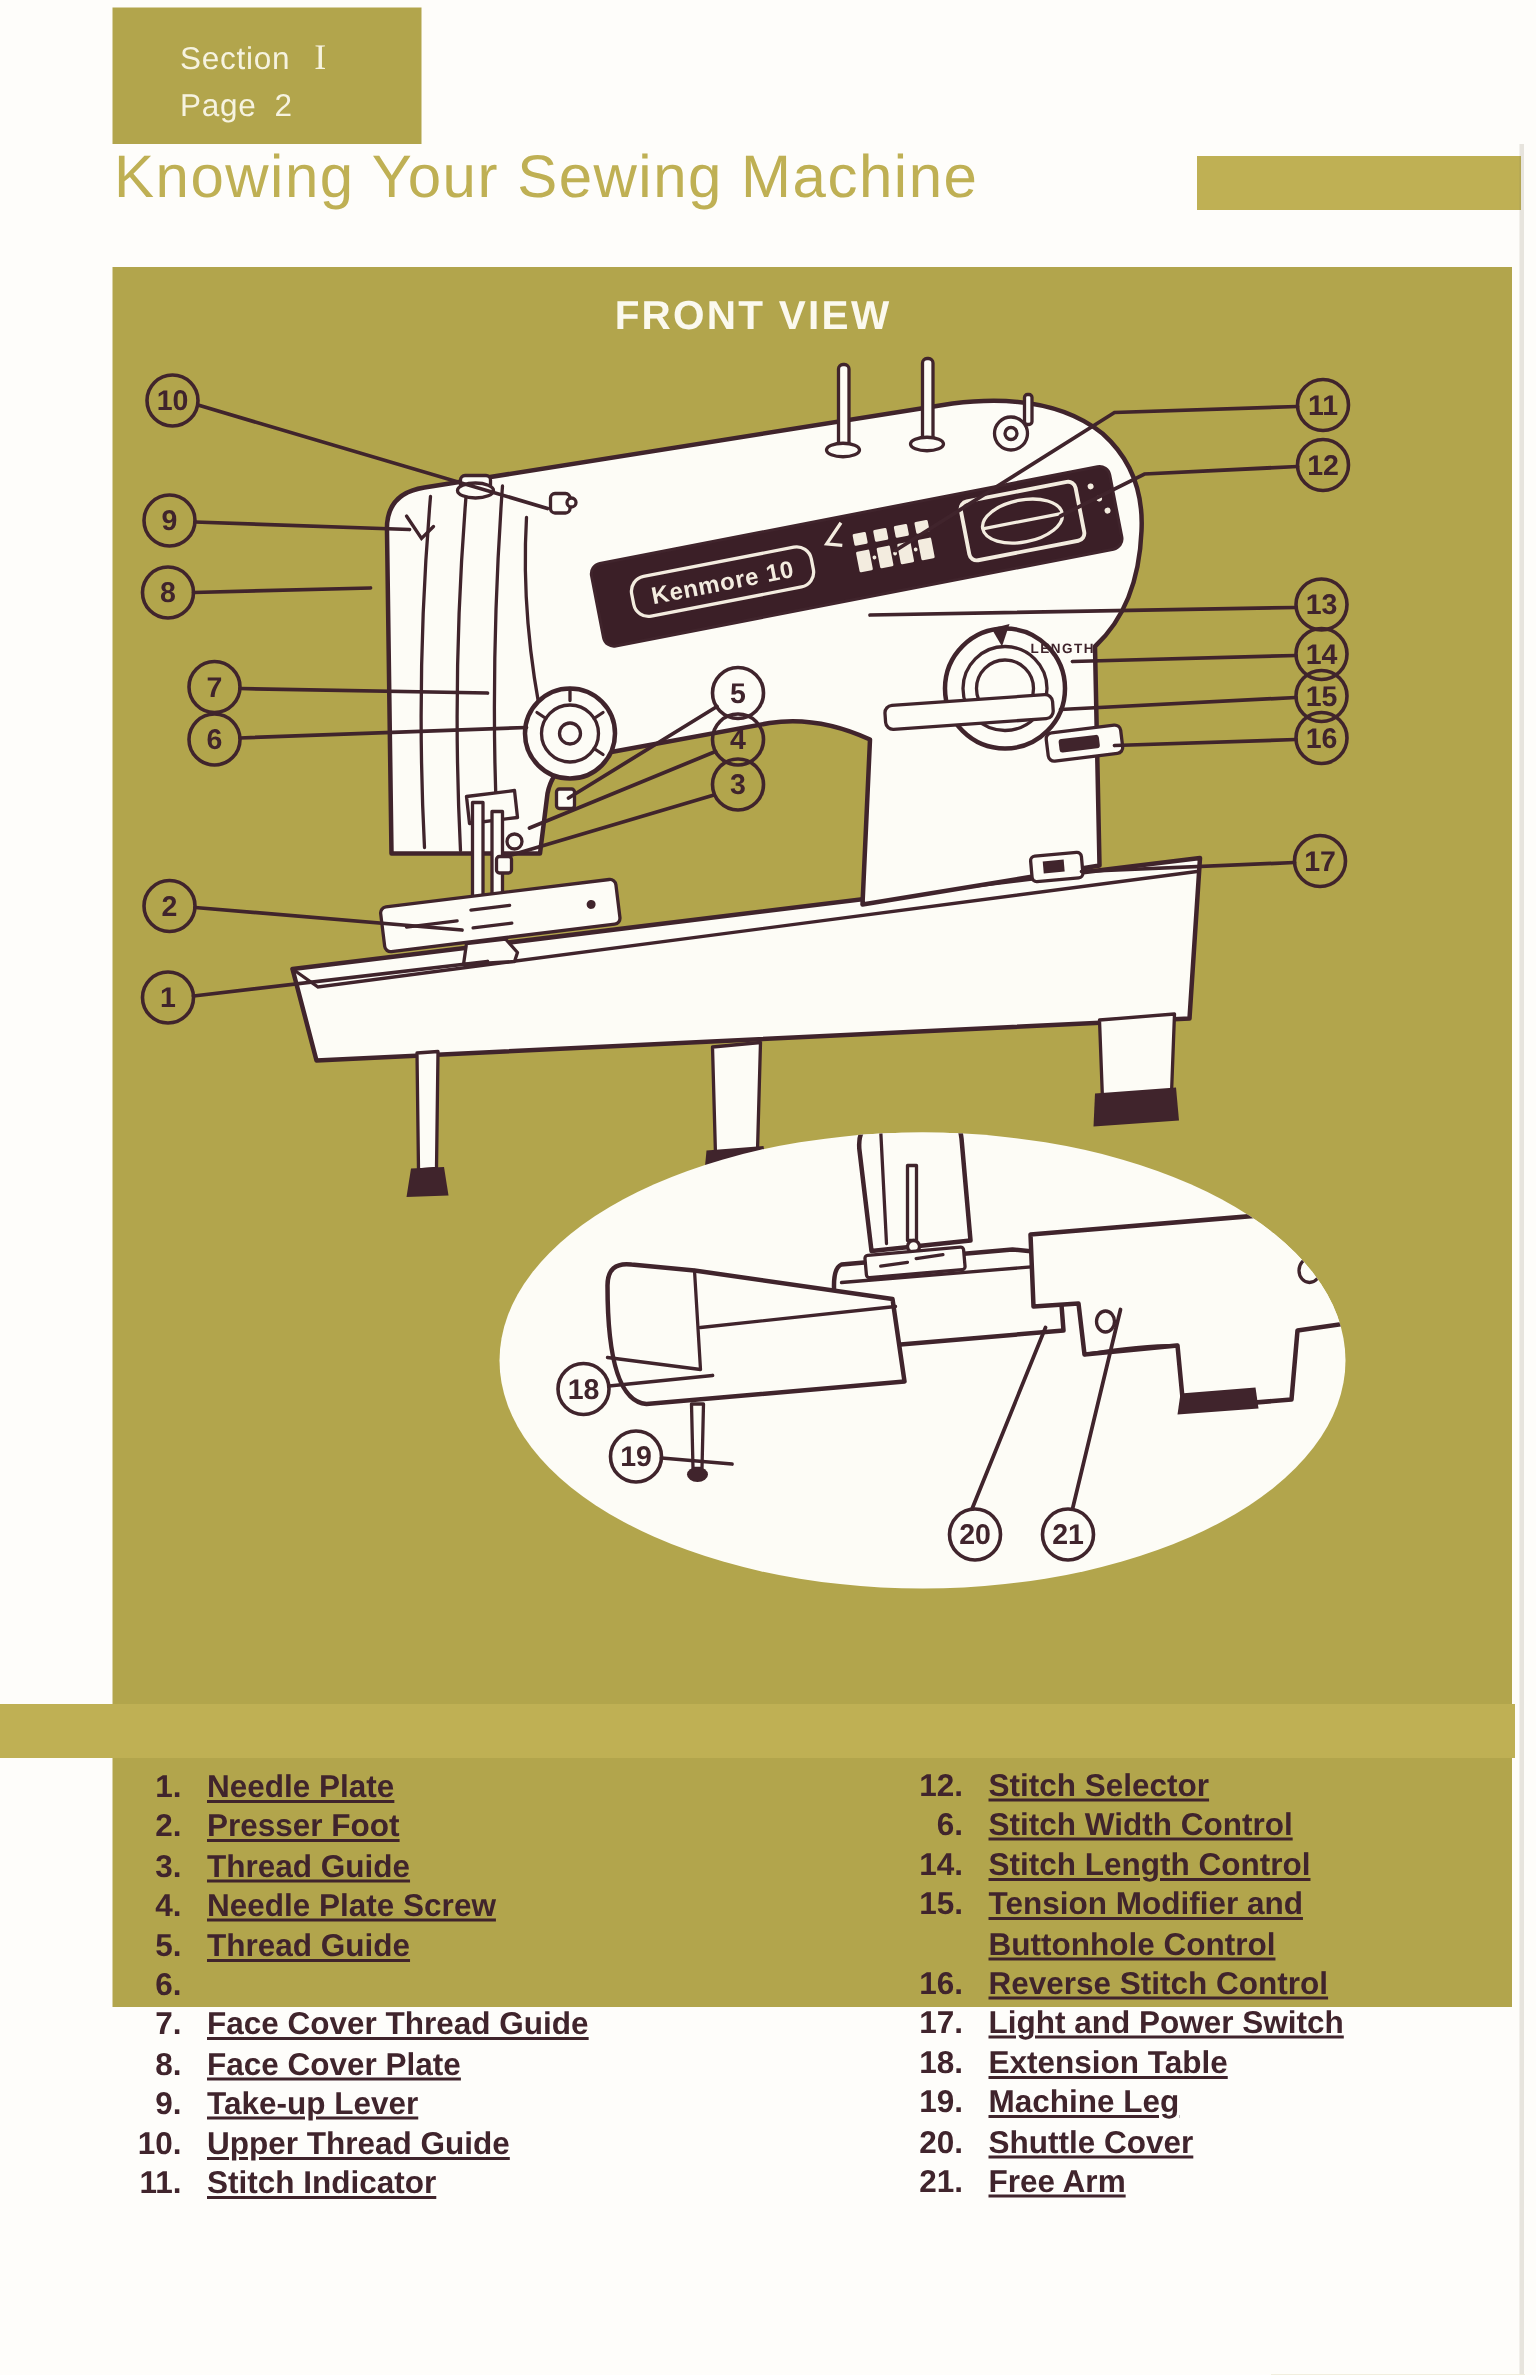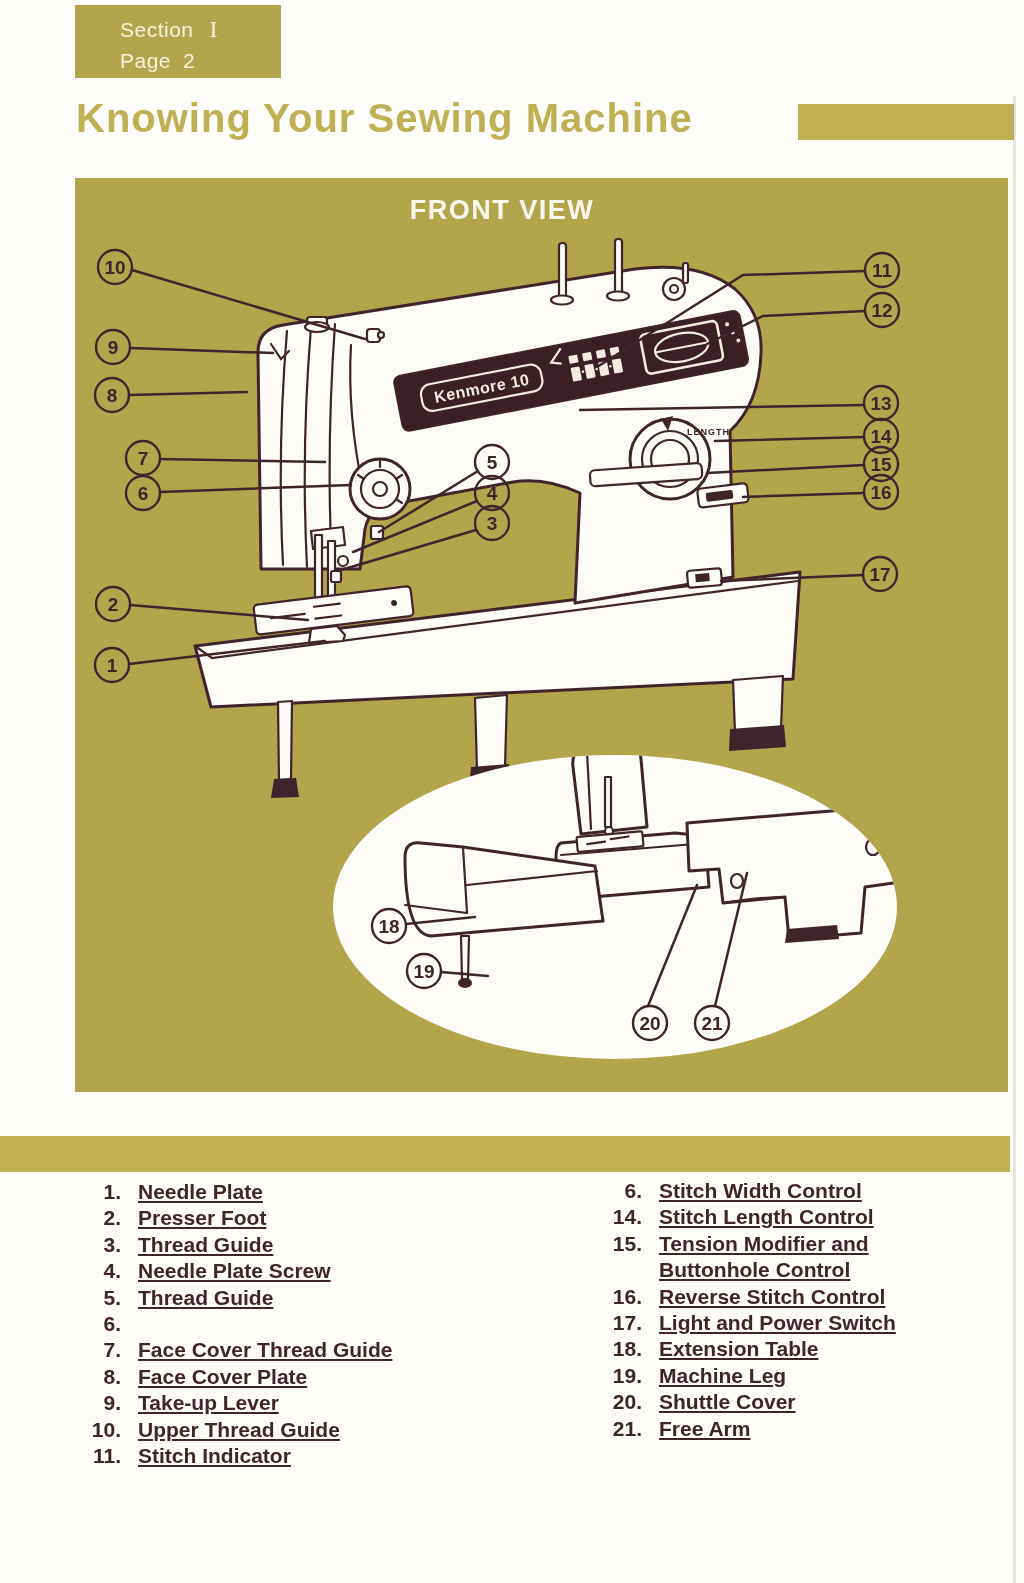--- a/index.html
+++ b/index.html
@@ -11,36 +11,36 @@
   }
   html,body{margin:0;padding:0;background:#ffffff;}
   .page{
     position:relative;width:1024px;height:1583px;overflow:hidden;
     background:#fefdfa;
     font-family:"Liberation Sans",sans-serif;
   }
   .page-edge{position:absolute;left:1013px;top:96px;width:3px;height:1487px;background:rgba(125,118,90,.18);}
   
   .section-box{
-    position:absolute;left:75px;top:5px;width:206px;height:73px;
+    position:absolute;left:75px;top:5px;width:206px;height:91px;
     background:var(--olive);color:#f6f3e0;
-    padding:9px 0 0 45px;box-sizing:border-box;
+    padding:19px 0 0 45px;box-sizing:border-box;
     font-size:21px;line-height:31px;letter-spacing:.5px;
   }
   .section-box .numeral{font-family:"Liberation Serif",serif;font-size:24px;margin-left:16px;}
   .section-box .pgnum{margin-left:12px;}
   
   .page-title{
     position:absolute;left:76px;top:96px;margin:0;
-    font-size:40px;font-weight:bold;letter-spacing:1px;
+    font-size:40px;font-weight:normal;letter-spacing:1px;
     color:var(--olive_light);white-space:nowrap;
   }
   .title-bar{position:absolute;left:798px;top:104px;width:216px;height:36px;background:var(--olive_light);}
   
-  .diagram{position:absolute;left:75px;top:178px;width:933px;height:914px;background:var(--olive);text-align:right;}
+  .diagram{position:absolute;left:75px;top:178px;width:933px;height:1160px;background:var(--olive);text-align:right;}
   .diagram svg{position:absolute;left:0;top:0;width:933px;height:914px;display:block;}
   
   .divider{position:absolute;left:0;top:1136px;width:1010px;height:36px;background:var(--olive_light);}
   
   .legend-col{position:absolute;}
   #legend-left{left:75px;top:1179px;}
   #legend-right{left:596px;top:1178px;}
   .row{display:flex;font-size:21px;font-weight:bold;line-height:26.4px;color:var(--ink);}
   .row .num{width:46px;text-align:right;margin-right:17px;flex:none;}
   .row .lbl{white-space:pre-line;text-decoration:underline;}
@@ -380,20 +380,24 @@
         <span class="num">10.</span>
         <span class="lbl">Upper Thread Guide</span>
       </div>
       <div class="row">
         <span class="num">11.</span>
         <span class="lbl">Stitch Indicator</span>
       </div>
     </div>
   <div class="legend-col" id="legend-right">
       <div class="row">
+        <span class="num">12.</span>
+        <span class="lbl">Stitch Selector</span>
+      </div>
+      <div class="row">
         <span class="num">6.</span>
         <span class="lbl">Stitch Width Control</span>
       </div>
       <div class="row">
         <span class="num">14.</span>
         <span class="lbl">Stitch Length Control</span>
       </div>
       <div class="row">
         <span class="num">15.</span>
         <span class="lbl">Tension Modifier and

